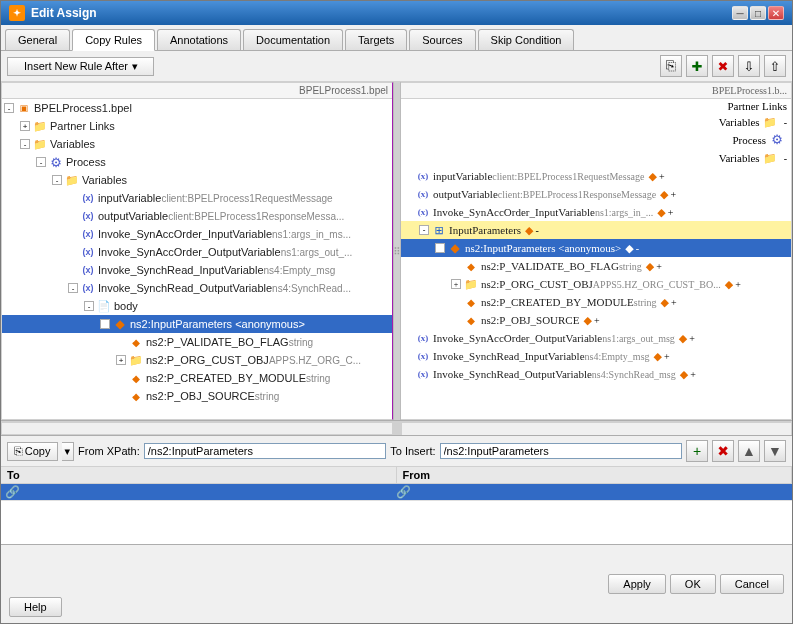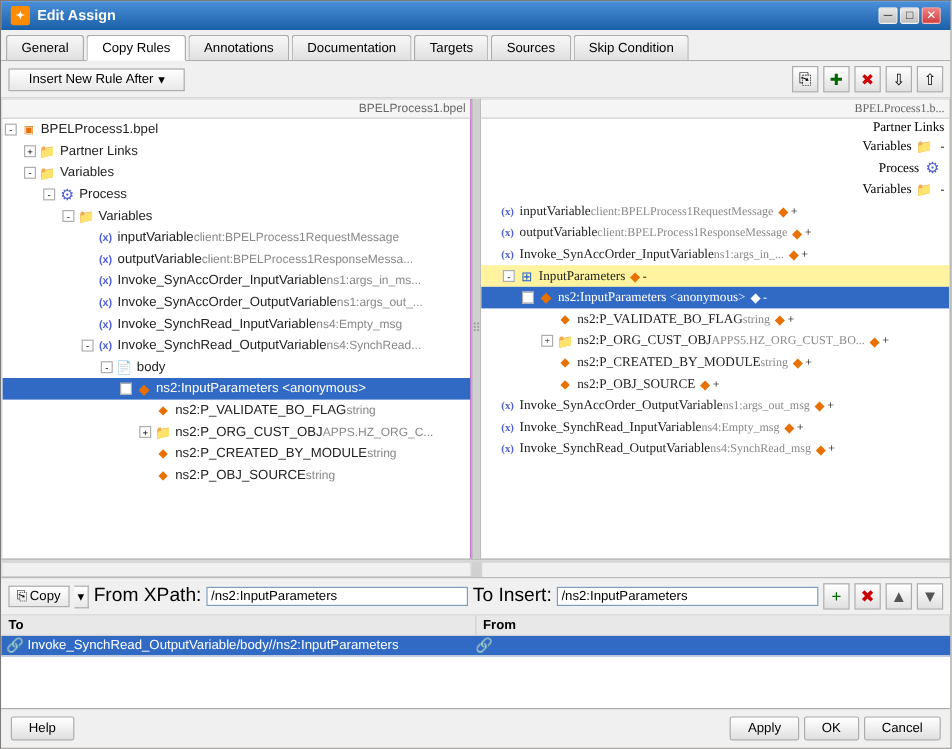--- a/index.html
+++ b/index.html
@@ -49,39 +49,39 @@
     
     .node-text { font-size: 11px; color: #222; }
     .node-text.gray { color: #888; font-size: 10px; }
     .selected .node-text { color: white; }
     
     .bottom-section { background: #f0f0f0; border-top: 1px solid #adadad; }
     
     .copy-bar { display: flex; align-items: center; gap: 4px; padding: 4px 6px; background: #f0f0f0; border-bottom: 1px solid #d0d0d0; }
     .copy-btn { display: flex; align-items: center; border: 1px solid #adadad; background: linear-gradient(to bottom, #fff, #e8e8e8); padding: 2px 6px; cursor: pointer; gap: 2px; font-size: 11px; }
     .copy-dropdown { border: 1px solid #adadad; background: linear-gradient(to bottom, #fff, #e8e8e8); padding: 2px 3px; cursor: pointer; border-left: none; }
-    .xpath-label { font-size: 16px; white-space: nowrap; }
+    .xpath-label { font-size: 11px; white-space: nowrap; }
     .xpath-input { flex: 1; border: 1px solid #7f9db9; padding: 1px 3px; font-size: 11px; background: white; }
     .action-btn { width: 22px; height: 22px; border: 1px solid #adadad; background: linear-gradient(to bottom, #fff, #e0e0e0); display: flex; align-items: center; justify-content: center; cursor: pointer; font-size: 14px; }
     .action-btn.delete { color: #c00; }
     .action-btn.up { color: #555; }
     .action-btn.down { color: #555; }
     .action-btn.add { color: #060; }
     
     .table-header { display: flex; background: #e8e8e8; border-bottom: 1px solid #d0d0d0; }
     .table-header-cell { flex: 1; padding: 2px 6px; font-size: 11px; font-weight: bold; border-right: 1px solid #d0d0d0; }
     
     .table-row-area { background: white; min-height: 60px; }
     .table-row { display: flex; align-items: center; padding: 1px 4px; border-bottom: 1px solid #e0e0e0; }
     .table-row.selected-row { background: #316ac5; color: white; }
     .table-cell { flex: 1; font-size: 11px; overflow: hidden; text-overflow: ellipsis; white-space: nowrap; display: flex; align-items: center; gap: 3px; }
     .table-cell .row-icon { font-size: 12px; }
     
     .footer { display: flex; align-items: center; justify-content: space-between; padding: 6px 8px; background: #f0f0f0; border-top: 1px solid #adadad; }
-    .footer-left { display: flex; gap: 8px; }
+    .footer-left { display: flex; gap: 8px; margin-top: 46px; }
     .footer-right { display: flex; gap: 4px; }
     .footer-btn { padding: 3px 14px; border: 1px solid #adadad; background: linear-gradient(to bottom, #fff, #e0e0e0); cursor: pointer; font-size: 11px; border-radius: 2px; }
     
     .splitter { width: 8px; background: #d0d0d0; border-left: 1px solid #bbb; border-right: 1px solid #bbb; cursor: col-resize; flex-shrink: 0; position: relative; display: flex; align-items: center; justify-content: center; }
     .splitter::before { content: '⠿'; color: #999; font-size: 10px; }
     
     ::-webkit-scrollbar { width: 12px; height: 12px; }
     ::-webkit-scrollbar-track { background: #f0f0f0; }
     ::-webkit-scrollbar-thumb { background: #c0c0c0; border: 1px solid #aaa; }
   </style>
@@ -495,21 +495,20 @@
 
       <div class="table-header">
         <div class="table-header-cell">To</div>
         <div class="table-header-cell">From</div>
       </div>
 
       <div class="table-row-area">
         <div class="table-row selected-row">
           <div class="table-cell">
             <span class="row-icon" style="color:#ff8c00;">🔗</span>
-            <span>Invoke_SynchRead_OutputVariable/body//ns2:InputParameters</span>
           </div>
           <div class="table-cell">
             <span class="row-icon" style="color:#ff8c00;">🔗</span>
           </div>
         </div>
       </div>
     </div>
   </div>
 
   <div class="footer">

